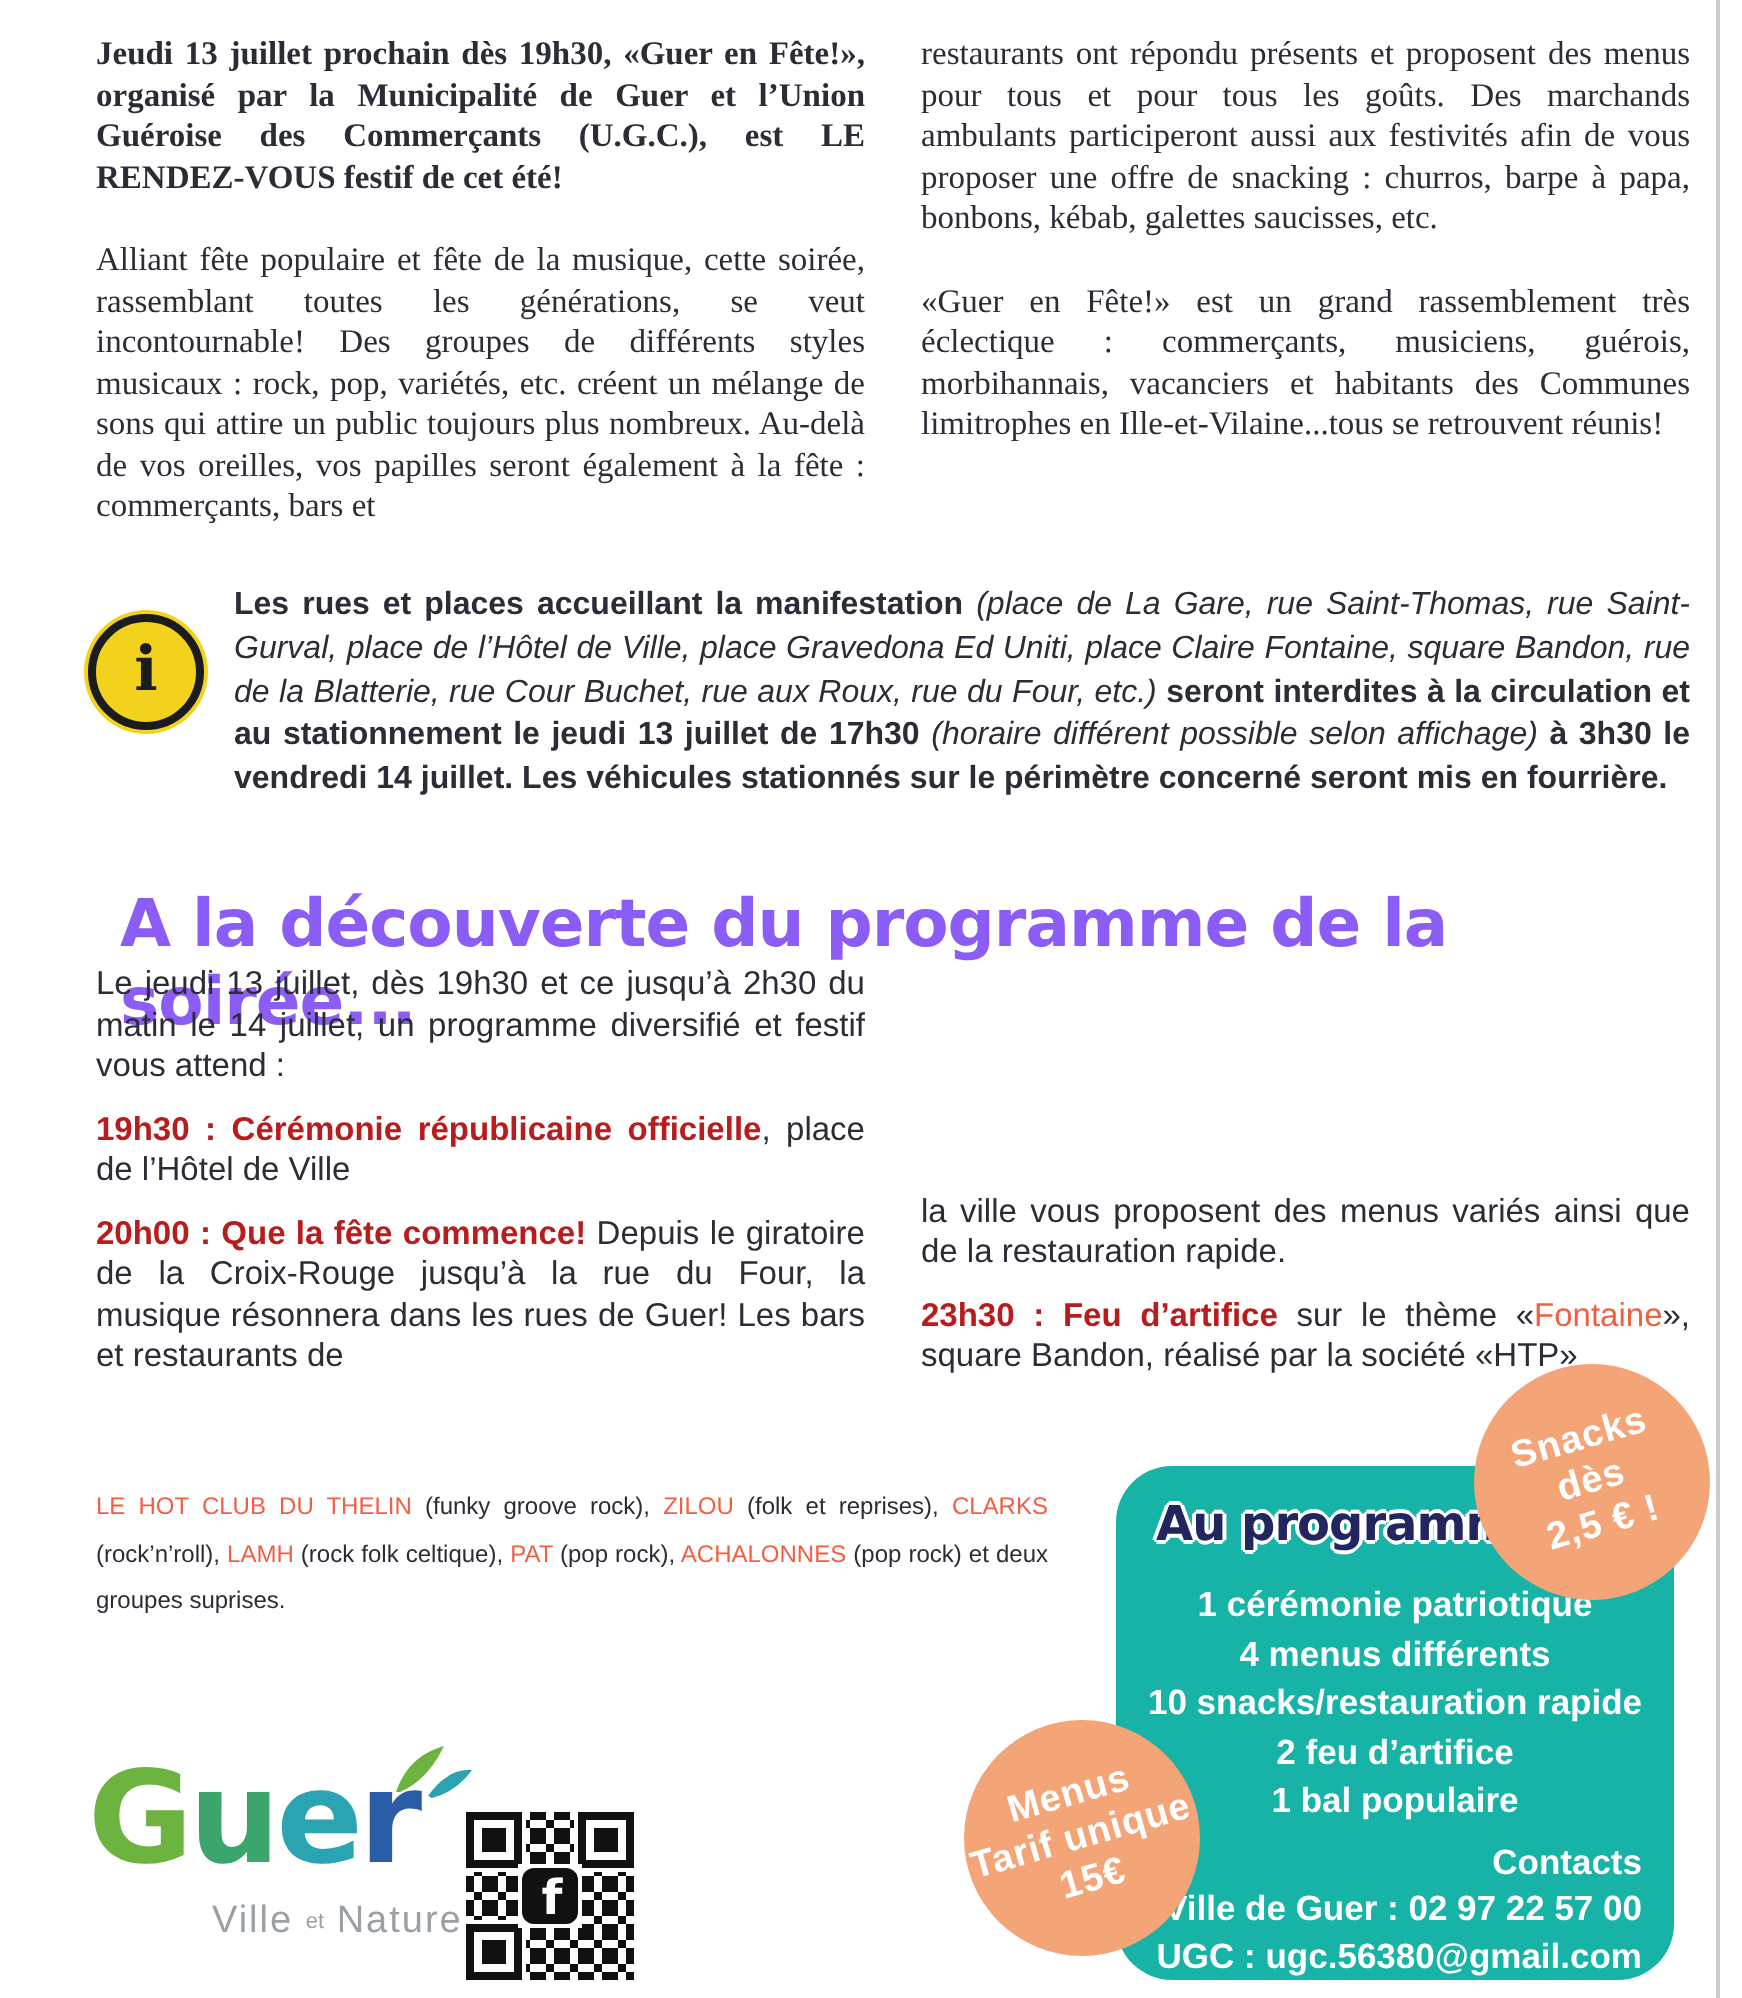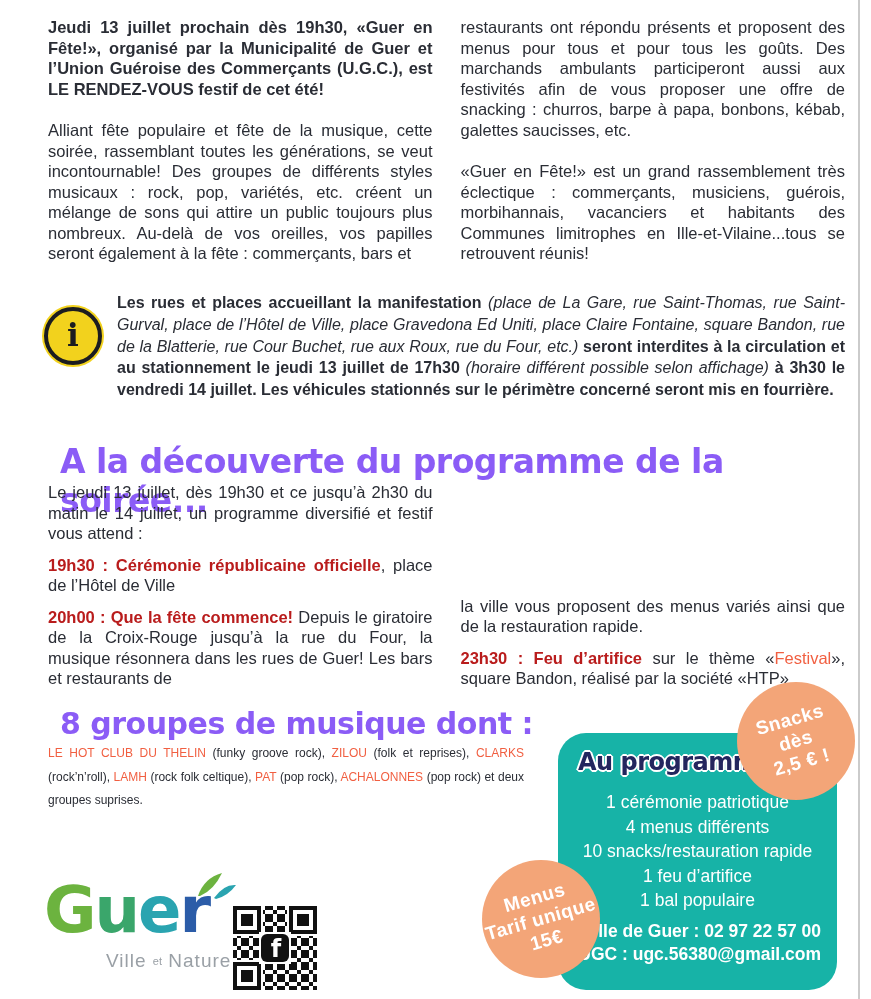--- a/index.html
+++ b/index.html
@@ -4,21 +4,21 @@
 <style>
   html,body { margin:0; padding:0; background:#fff; }
   .page {
     position:relative; width:871px; height:999px; background:#ffffff;
     font-family:"Liberation Sans", sans-serif; color:#2a2d35; overflow:hidden;
   }
   .edge-line { position:absolute; left:858px; top:0; width:2px; height:999px; background:#cbcbcb; }
 
   
   .intro { position:absolute; left:48px; top:17px; width:797px; display:flex; gap:28px; }
-  .intro .col { width:385px; }
+  .intro .col { width:385px;font-family:Liberation Serif, serif; }
   .body-p { margin:0 0 21px 0; font-size:16.5px; line-height:20.5px; text-align:justify; }
   .bold { font-weight:bold; }
 
   
   .infobox { position:absolute; left:42px; top:292px; width:803px; display:flex; gap:13px; align-items:flex-start; }
   .info-icon { flex:0 0 auto; width:62px; height:62px; margin-top:13px; background:#f2d21d; border-radius:50%;
     display:flex; align-items:center; justify-content:center; }
   .info-ring { width:50px; height:50px; border:4px solid #1b1c20; border-radius:50%;
     display:flex; align-items:center; justify-content:center; }
   .info-glyph { font-family:"DejaVu Serif", serif; font-weight:bold; font-size:31px; color:#1b1c20; line-height:1; margin-top:-2px; }
@@ -49,21 +49,21 @@
     font-size:19px; line-height:22px; font-weight:bold; letter-spacing:0.5px; }
   .badge-snacks { left:737px; top:682px; }
   .badge-menus  { left:482px; top:860px; }
 
   
   .summary { position:absolute; left:558px; top:733px; width:279px; height:257px;
     background:#17b3a7; border-radius:28px; z-index:2; box-sizing:border-box; padding:15px 12px 12px 12px; }
   .summary-title { margin:0 0 14px 8px; font-size:24px; font-weight:bold; color:#23265e;
     font-family:"DejaVu Sans", sans-serif; letter-spacing:-0.5px;
     text-shadow:-2px 0 #fff, 2px 0 #fff, 0 -2px #fff, 0 2px #fff, -1px -1px #fff, 1px -1px #fff, -1px 1px #fff, 1px 1px #fff; }
-  .summary-item { margin:0; text-align:center; color:#ffffff; font-weight:normal;
+  .summary-item { margin:0; text-align:center; color:#ffffff; font-weight:bold;
     font-size:17.5px; line-height:24.5px; white-space:nowrap; }
   .summary-contacts { margin-top:7px; text-align:right; color:#ffffff; font-weight:bold;
     font-size:17.5px; line-height:23.5px; padding-right:4px; white-space:nowrap; }
 
   
   .logo { position:absolute; left:44px; top:876px; width:200px; height:104px; }
   .logo-word { position:absolute; left:0; top:2px; display:flex; font-family:"DejaVu Sans", sans-serif;
     font-weight:bold; font-size:64px; line-height:1; letter-spacing:-2px; }
   .lg-g { color:#6cb33f; } .lg-u { color:#3aa66b; } .lg-e { color:#2aa4b0; } .lg-r { color:#2b5ca8; }
   .logo-leaves { position:absolute; left:148px; top:-6px; }
@@ -101,35 +101,35 @@
 
   <h1 class="h-display h-program">A la découverte du programme de la soirée...</h1>
   <section class="program">
     <div class="col">
       <p>Le jeudi 13 juillet, dès 19h30 et ce jusqu’à 2h30 du matin le 14 juillet, un programme diversifié et festif vous attend :</p>
       <p><span class="teal-b">19h30 : Cérémonie républicaine officielle</span><span>, place de l’Hôtel de Ville</span></p>
       <p><span class="teal-b">20h00 : Que la fête commence!</span><span> Depuis le giratoire de la Croix-Rouge jusqu’à la rue du Four, la musique résonnera dans les rues de Guer! Les bars et restaurants de</span></p>
     </div>
     <div class="col">
       <p>la ville vous proposent des menus variés ainsi que de la restauration rapide.</p>
-      <p><span class="teal-b">23h30 : Feu d’artifice</span><span> sur le thème «</span><span class="coral">Festival</span><span>», square Bandon, réalisé par la société «HTP»</span></p>
+      <p><span class="teal-b">23h30 : Feu d’artifice</span><span> sur le thème «</span><span class="coral">Fontaine</span><span>», square Bandon, réalisé par la société «HTP»</span></p>
     </div>
   </section>
 
-  <h2 class="h-display h-groups">8 groupes de musique dont :</h2>
   <p class="groups-text"><span class="coral">LE HOT CLUB DU THELIN</span><span> (funky groove rock), </span><span class="coral">ZILOU</span><span> (folk et reprises), </span><span class="coral">CLARKS</span><span> (rock’n’roll), </span><span class="coral">LAMH</span><span> (rock folk celtique), </span><span class="coral">PAT</span><span> (pop rock), </span><span class="coral">ACHALONNES</span><span> (pop rock) et deux groupes suprises.</span></p>
 
   <div class="summary">
     <h3 class="summary-title">Au programme</h3>
     <p class="summary-item">1 cérémonie patriotique</p>
     <p class="summary-item">4 menus différents</p>
     <p class="summary-item">10 snacks/restauration rapide</p>
-    <p class="summary-item">1 feu d’artifice</p>
+    <p class="summary-item">2 feu d’artifice</p>
     <p class="summary-item">1 bal populaire</p>
     <div class="summary-contacts">
+      <div>Contacts</div>
       <div>Ville de Guer : 02 97 22 57 00</div>
       <div>UGC : ugc.56380@gmail.com</div>
     </div>
   </div>
 
   <div class="badge badge-snacks">
     <div class="badge-inner">
       <div>Snacks</div>
       <div>dès</div>
       <div>2,5 € !</div>

